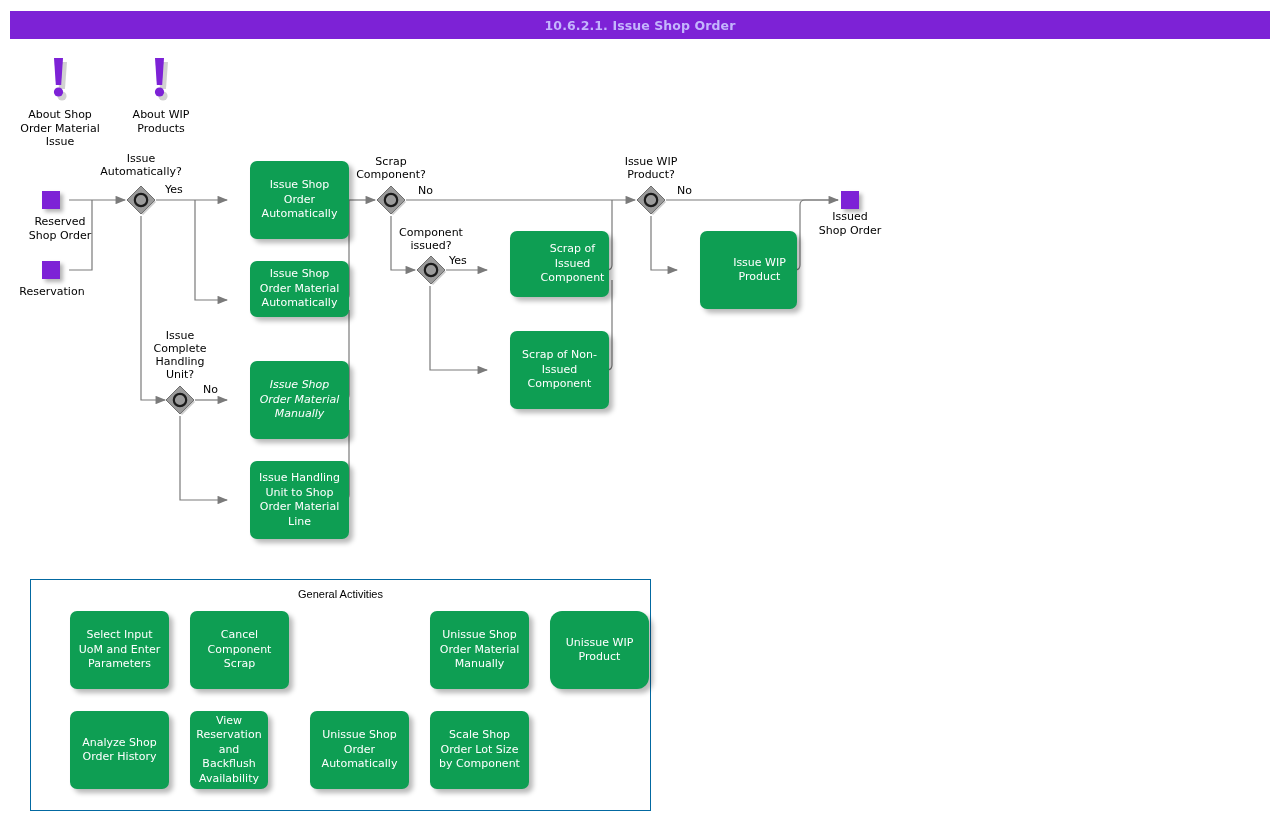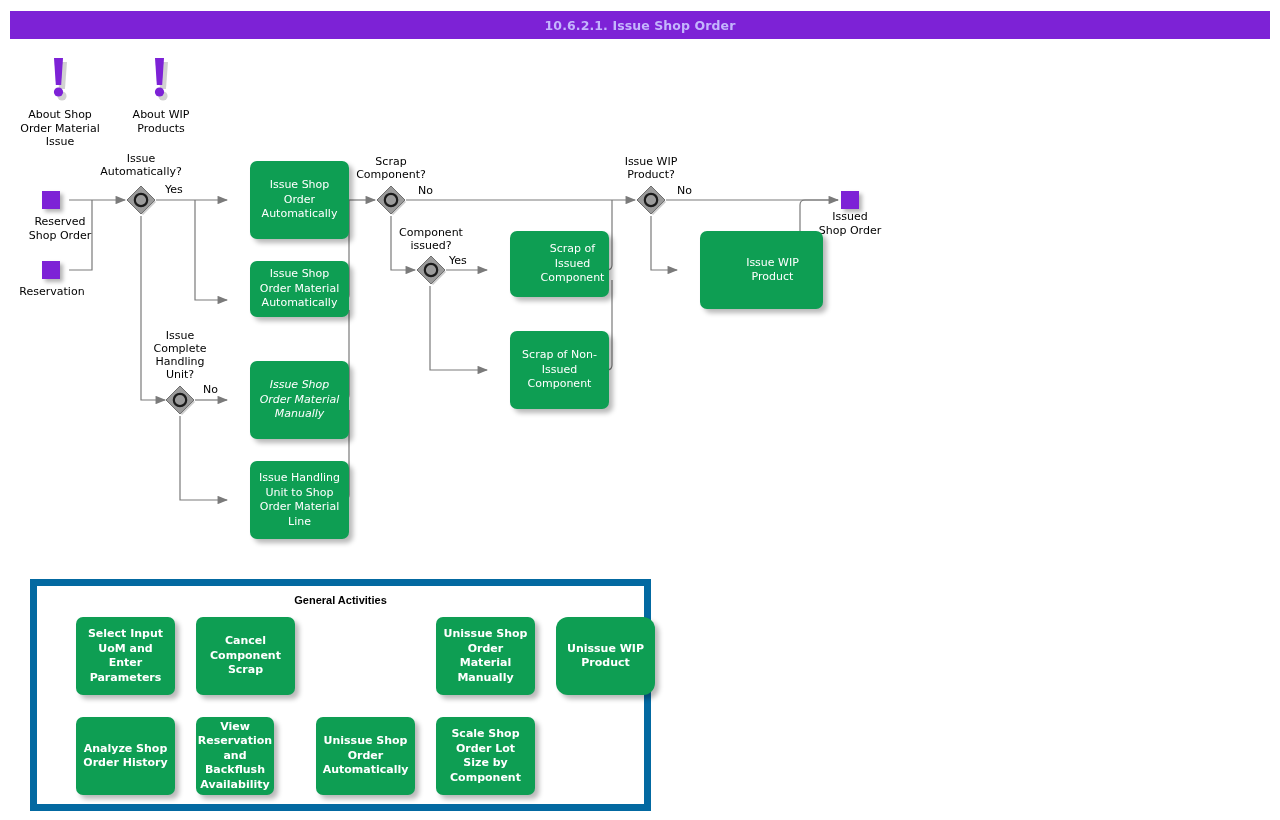--- a/index.html
+++ b/index.html
@@ -91,23 +91,22 @@
     font-size: 11px;
     color: #000;
     white-space: nowrap;
   }
 
   
   .panel {
     position: absolute;
     left: 30px; top: 579px;
     width: 621px; height: 232px;
-    border: 7px solid #0369a1;
+    border: 1px solid #0369a1;
     background: #ffffff;
-    font-weight: bold;
   }
   .panel-title {
     position: absolute;
     left: 0; top: 8px;
     width: 100%;
     text-align: center;
     font-size: 11px;
     color: #000;
     font-family: "Liberation Sans", sans-serif;
   }
@@ -295,21 +294,21 @@
     <span>Scrap of Issued
 Component</span>
   </div>
 
   <div class="node task" style="left:491px; top:331px; width:99px; height:78px;">
     <span>Scrap of Non-
 Issued
 Component</span>
   </div>
 
-  <div class="node task" style="left:681px; top:231px; width:123px; height:78px;padding-left:28px;">
+  <div class="node task" style="left:681px; top:231px; width:97px; height:78px;padding-left:28px;">
     <span>Issue WIP
 Product</span>
   </div>
 
   <div class="panel">
     <div class="panel-title">General Activities</div>
 
     <div class="panel-grid">
       <div class="task" style="position:absolute; left:20px; top:31px; width:99px; height:78px;">
         <span>Select Input

